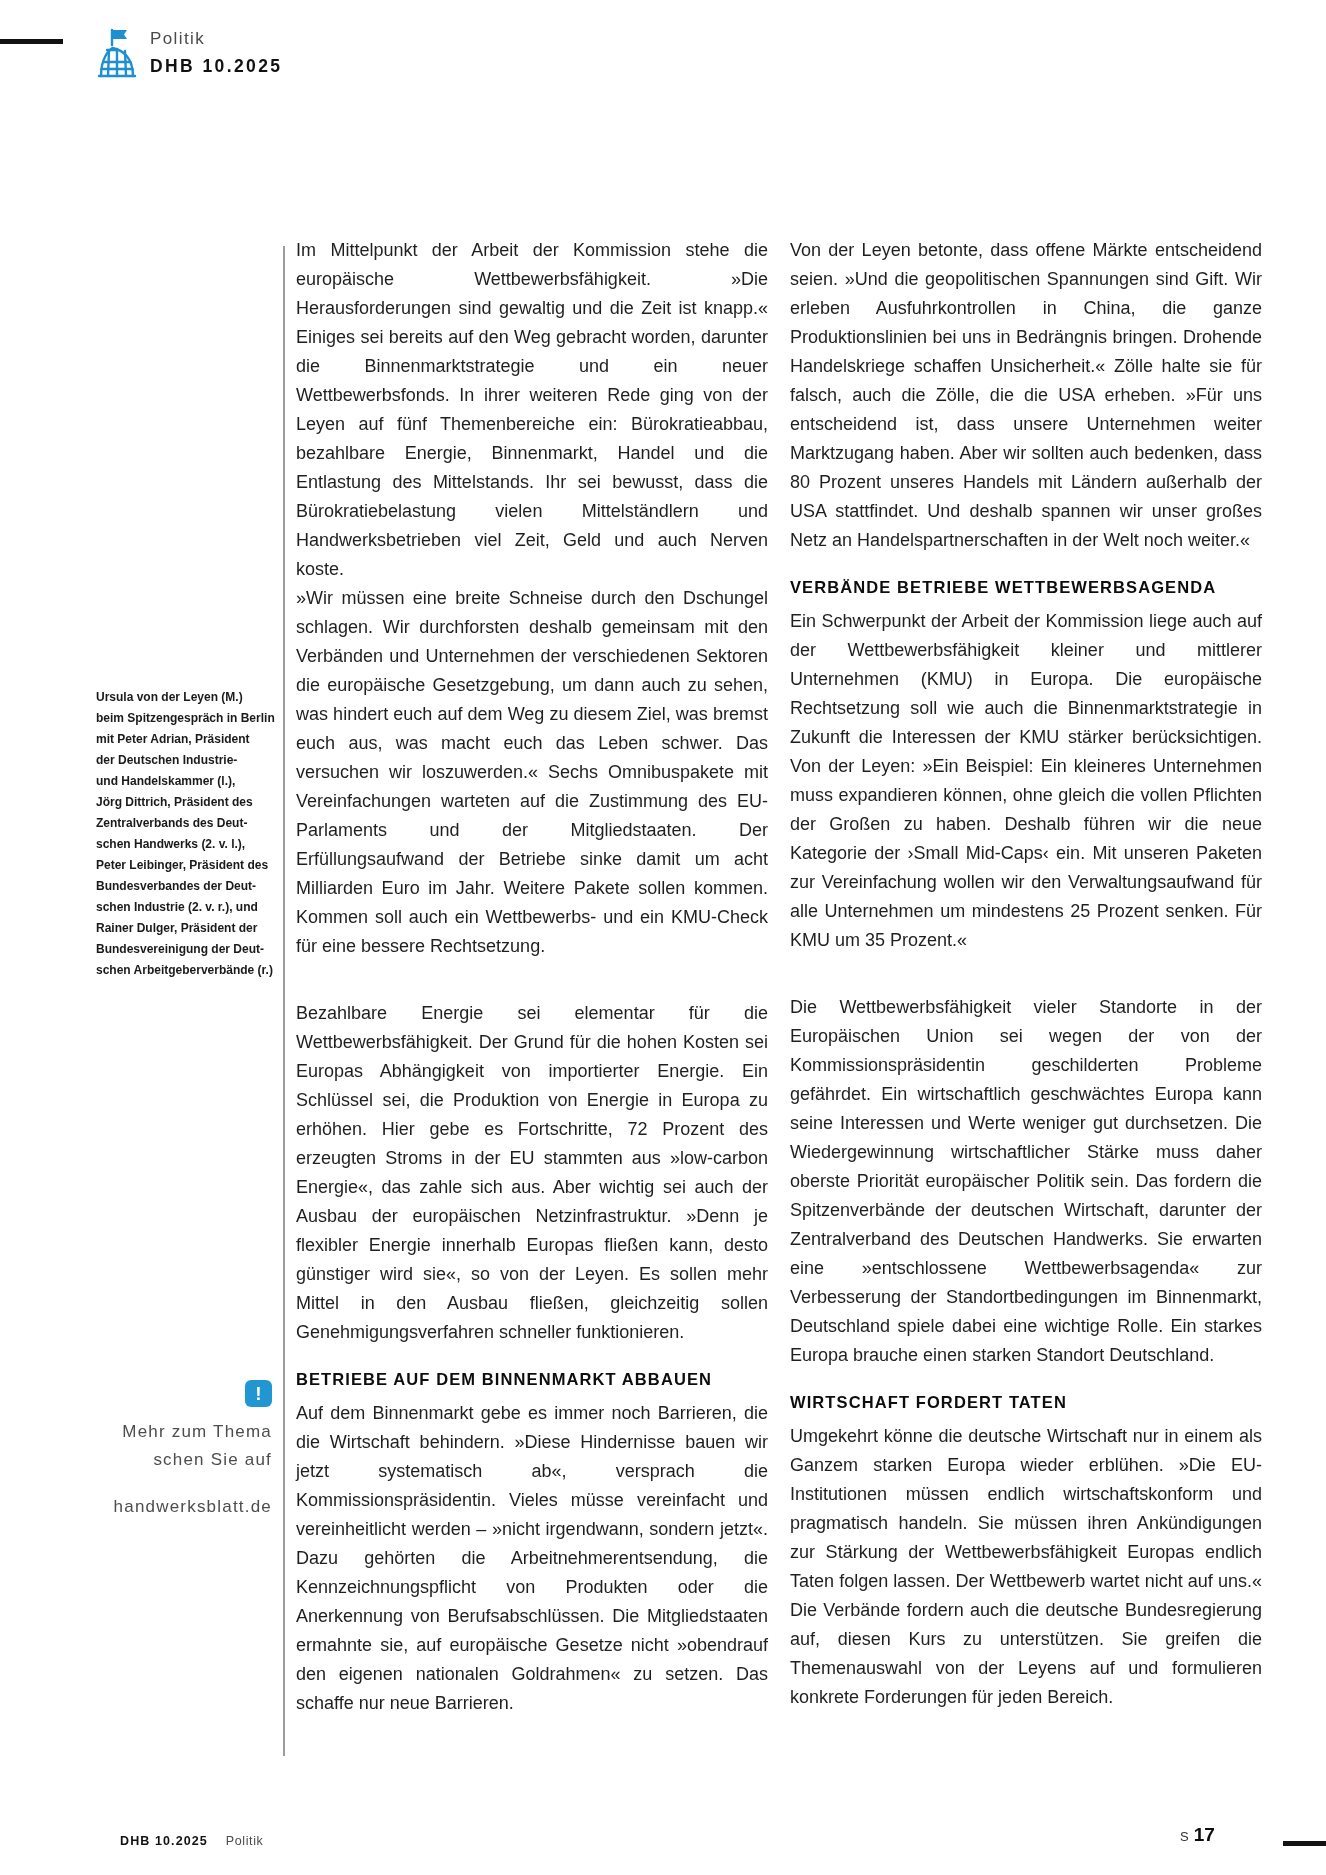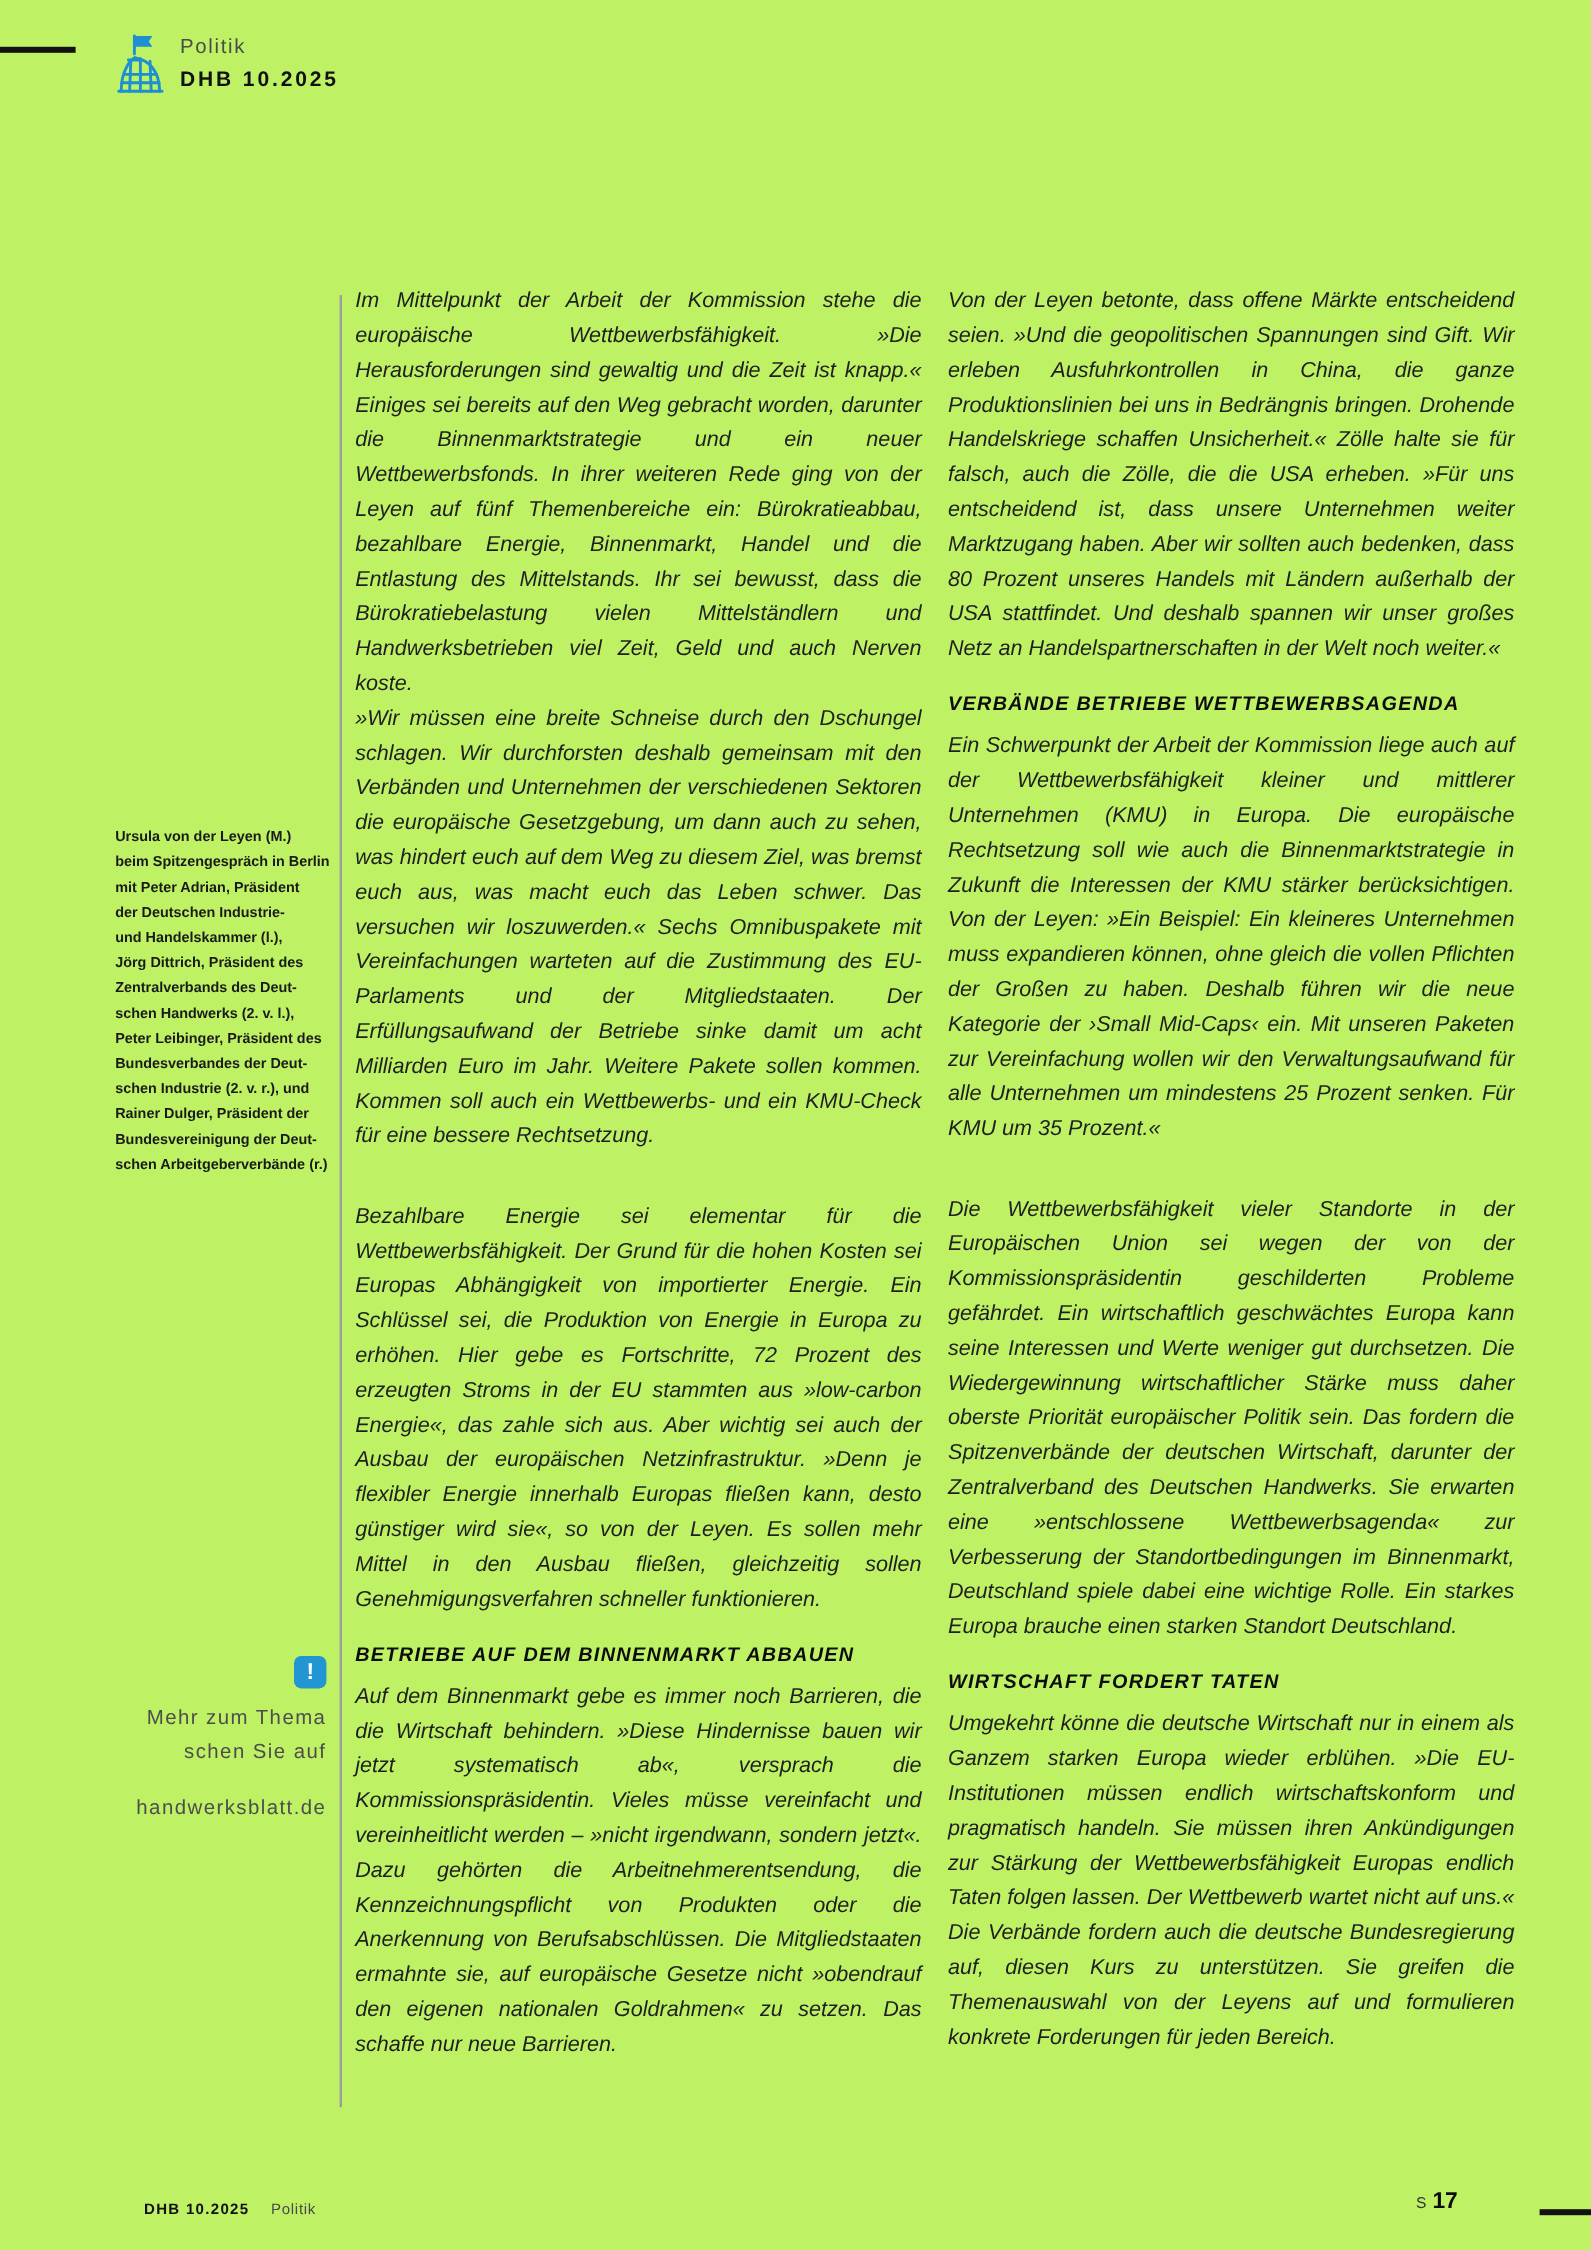--- a/index.html
+++ b/index.html
@@ -1,18 +1,18 @@
 <!DOCTYPE html>
 <html lang="de"><head>
 <meta charset="utf-8">
 <style>
   html,body { margin:0; padding:0; background:#e8e8e8; }
   .page {
     position:relative; width:1326px; height:1875px; margin:0 auto;
-    background:#bef264; overflow:hidden;
+    background:#ffffff; overflow:hidden;
     font-family:"Liberation Sans", sans-serif;
     -webkit-font-smoothing:antialiased;
   }
   .top-bar { position:absolute; left:0; top:39px; width:63px; height:5px; background:#121212; }
   .bottom-bar { position:absolute; right:0; top:1841px; width:43px; height:5px; background:#121212; }
 
   
   .brand { position:absolute; left:97px; top:26px; display:flex; align-items:flex-start; gap:13px; }
   .brand-icon { width:40px; height:54px; flex:0 0 auto; }
   .brand-text { padding-top:3px; }
@@ -34,21 +34,21 @@
     color:#ffffff; font-weight:bold; font-size:19px; margin-bottom:11px;
   }
   .more-line { font-size:17px; color:#4d4d4d; letter-spacing:1.2px; line-height:27.5px; }
   .more-link { cursor:pointer;margin-top:20px; }
 
   
   .vrule { position:absolute; left:283px; top:246px; width:2px; height:1510px; background:#9c9c9c; }
 
   
   .article { position:absolute; left:296px; top:236px; width:966px; display:flex; gap:22px; }
-  .column { width:472px;font-style:italic; }
+  .column { width:472px; }
   .paragraph {
     margin:0; font-size:18px; line-height:29px; color:#1f1f1f;
     text-align:justify; hyphens:auto; -webkit-hyphens:auto;
   }
   .paragraph.spaced { margin-top:38px; }
   .heading {
     margin:18px 0 6px 0; font-size:16.5px; line-height:28px; font-weight:bold;
     color:#0d0d0d; letter-spacing:1.1px;
   }
 

